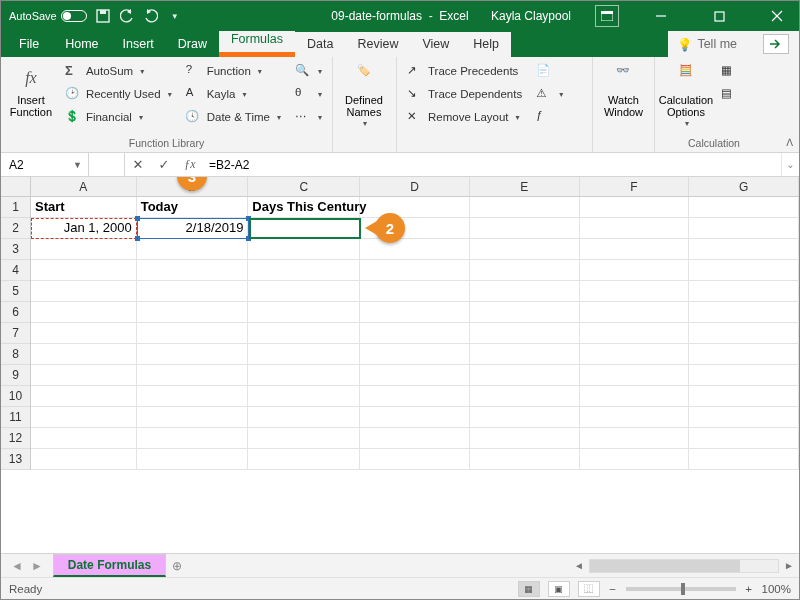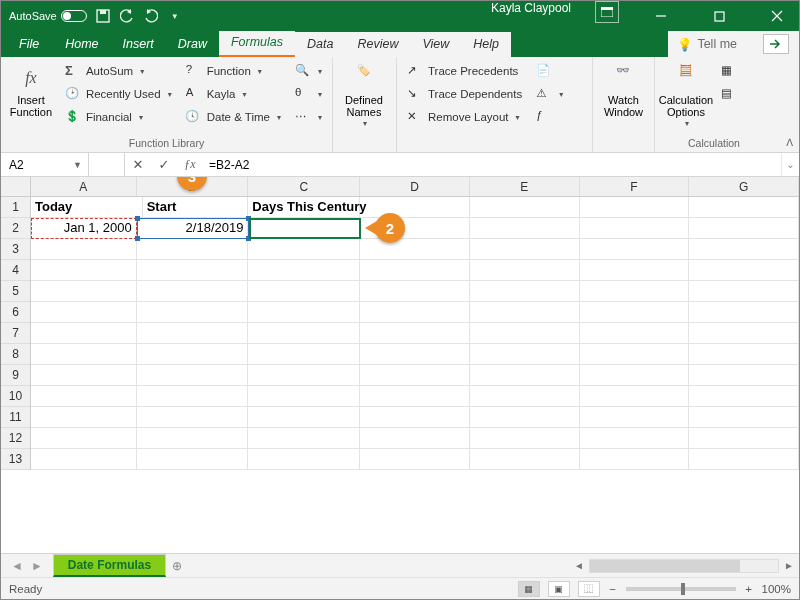--- a/index.html
+++ b/index.html
@@ -6,28 +6,28 @@
   body { width: 800px; height: 600px; overflow: hidden; background: #fff; border: 1px solid #888; }
   
   
   .titlebar { background: #0f7235; color: #fff; height: 30px; display: flex; align-items: center; font-size: 12px; position: relative; }
   .titlebar-left { display: flex; align-items: center; gap: 8px; padding-left: 8px; }
   .autosave-pill { display: flex; align-items: center; gap: 4px; font-size: 11px; }
   .pill-toggle { width: 26px; height: 12px; border: 1px solid #fff; border-radius: 6px; position: relative; }
   .pill-toggle::after { content:""; width:8px; height:8px; background:#fff; border-radius:50%; position:absolute; left:1px; top:1px; }
   .qat-icon { width: 16px; height: 16px; display:flex; align-items:center; justify-content:center; opacity:.9; }
   .titlebar-center { position:absolute; left:50%; transform:translateX(-50%); display:flex; gap:10px; }
-  .titlebar-right { margin-left:auto; display:flex; gap:14px; }
+  .titlebar-right { margin-left:auto; display:flex; align-items:center; gap:14px; }
   .titlebar-user { padding-right: 10px; }
   .win-btn { width: 44px; height: 30px; display:flex; align-items:center; justify-content:center; }
   .ribbon-toggle { width:24px; height:22px; border:1px solid rgba(255,255,255,.6); display:flex; align-items:center; justify-content:center; margin-right:6px; }
   
   
   .tabs { background:#0f7235; display:flex; align-items:end; height:26px; padding-left:4px; font-size:12.5px; color:#fff; }
-  .tab { padding: 5px 12px 6px; cursor:pointer;font-style:italic; }
+  .tab { padding: 5px 12px 6px; cursor:pointer; }
   .tab.file { background: rgba(0,0,0,0); font-weight:400; padding:5px 14px 6px;}
   .tab.active { background:#f3f3f3; color:#0f7235; font-weight:400; }
   .tabs-right { margin-left:auto; display:flex; align-items:center; gap:4px; color:#404040; background:#f3f3f3; height:26px; padding:0 10px 0 10px; font-size:12.5px; }
   .tellme { color:#6a6a6a; }
   .share-btn { width:26px; height:20px; border:1px solid #bfbfbf; display:flex; align-items:center; justify-content:center; background:#fff; }
 
   
   .ribbon { background:#f3f3f3; border-bottom:1px solid #d4d4d4; height:96px; display:flex; position:relative; }
   .group { border-right:1px solid #dcdcdc; display:flex; flex-direction:column; padding:3px 6px 0; }
   .group-body { display:flex; gap:6px; flex:1; align-items:flex-start; }
@@ -78,21 +78,21 @@
   
   .bubble { position:absolute; width:30px; height:30px; border-radius:50%; background:#ed8b24; color:#fff; font-weight:700; font-size:15px; display:flex; align-items:center; justify-content:center; box-shadow:0 2px 3px rgba(0,0,0,.25); }
   .bubble::before{content:"";position:absolute;width:0;height:0;}
   .bubble.b2::before{ left:-10px; top:8px; border-top:7px solid transparent; border-bottom:7px solid transparent; border-right:12px solid #ed8b24; }
   .bubble.b3::before{ left:8px; top:-10px; border-left:7px solid transparent; border-right:7px solid transparent; border-bottom:12px solid #ed8b24; }
   
   
   .sheettabs { height:24px; border-top:1px solid #d4d4d4; display:flex; align-items:center; font-size:12px; background:#f3f3f3; }
   .st-nav { display:flex; gap:0; padding:0 6px; color:#9a9a9a; }
   .st-nav span{ padding:0 4px; }
-  .st-tab { padding:3px 14px; background:#84cc16; border:1px solid #cfcfcf; border-bottom:2px solid #0f7235; font-weight:600; color:#0f7235; }
+  .st-tab { padding:3px 14px; background:#f0abfc; border:1px solid #cfcfcf; border-bottom:2px solid #0f7235; font-weight:600; color:#0f7235; }
   .st-add { width:22px; text-align:center; color:#888; }
   .st-scroll { margin-left:auto; display:flex; align-items:center; gap:0; padding-right:2px; }
   .hscroll-track{ width:190px; height:14px; background:#efefef; border:1px solid #dcdcdc; position:relative; margin:0 2px;}
   .hscroll-thumb{ position:absolute; left:0; top:0; bottom:0; width:150px; background:#d4d4d4;}
   .sbtn{ width:16px; height:16px; display:flex; align-items:center; justify-content:center; color:#777; font-size:10px;}
   
   
   .status { height:22px; background:#f3f3f3; border-top:1px solid #e0e0e0; display:flex; align-items:center; font-size:11.5px; color:#555; padding:0 8px; }
   .status-right{ margin-left:auto; display:flex; align-items:center; gap:8px; }
   .viewbtn{ width:22px; height:16px; border:1px solid #cfcfcf; display:flex; align-items:center; justify-content:center; background:#fff; font-size:9px;}
@@ -127,20 +127,23 @@
         </svg>
       </span>
     <span class="qat-icon">
         <svg width="14" height="14">
           <path d="M3 3 A6 6 0 1 1 2 9" fill="none" stroke="#fff" stroke-width="1.4"></path>
           <path d="M3 0 L3 5 L7 3 Z" fill="#fff"></path>
         </svg>
       </span>
     <span class="qat-icon" style="font-size:9px;">▾</span>
   </div>
+  <div class="titlebar-center">
+    <span><span>09-date-formulas</span> &nbsp;-&nbsp; <span>Excel</span></span>
+  </div>
   <div class="titlebar-right">
     <span class="titlebar-user">Kayla Claypool</span>
     <span class="ribbon-toggle">
         <svg width="12" height="10">
           <rect x="0" y="0" width="12" height="10" fill="none" stroke="#fff"></rect>
           <rect x="0" y="0" width="12" height="3" fill="#fff"></rect>
         </svg>
       </span>
     <span class="win-btn">
         <svg width="12" height="12">
@@ -159,21 +162,21 @@
         </svg>
       </span>
   </div>
 </div>
 
 <div class="tabs">
   <div class="tab file">File</div>
   <div class="tab">Home</div>
   <div class="tab">Insert</div>
   <div class="tab">Draw</div>
-  <div class="tab active" style="border-bottom:2px solid #f97316">Formulas</div>
+  <div class="tab active" style="border-bottom:5px solid #f97316">Formulas</div>
   <div class="tab" style="background:#f3f3f3;color:#333">Data</div>
   <div class="tab" style="background:#f3f3f3;color:#333">Review</div>
   <div class="tab" style="background:#f3f3f3;color:#333">View</div>
   <div class="tab" style="background:#f3f3f3;color:#333">Help</div>
   <div class="tabs-right">
     <span>💡</span>
     <span class="tellme">Tell me</span>
     <span style="width:18px"></span>
     <span class="share-btn">
         <svg width="14" height="12">
@@ -357,22 +360,22 @@
       <div class="rowhdr">7</div>
       <div class="rowhdr">8</div>
       <div class="rowhdr">9</div>
       <div class="rowhdr">10</div>
       <div class="rowhdr">11</div>
       <div class="rowhdr">12</div>
       <div class="rowhdr">13</div>
     </div>
   <div class="cells" id="cells">
       <div class="row">
+        <div class="cell bold" style="width: 106px;">Start</div>
         <div class="cell bold" style="width: 112px;">Today</div>
-        <div class="cell bold" style="width: 106px;">Start</div>
         <div class="cell bold" style="width: 112px; overflow: visible;">Days This Century</div>
         <div class="cell" style="width: 110px;"></div>
         <div class="cell" style="width: 110px;"></div>
         <div class="cell" style="width: 110px;"></div>
         <div class="cell" style="width: 110px;"></div>
       </div>
       <div class="row">
         <div class="cell right" style="width: 106px;">Jan 1, 2000</div>
         <div class="cell right" style="width: 112px;">2/18/2019</div>
         <div class="cell" style="width: 112px;"><span class="formula-text"><span class="eq">=</span><span class="b">B2</span><span class="minus">-</span><span class="a">A2</span></span></div>

